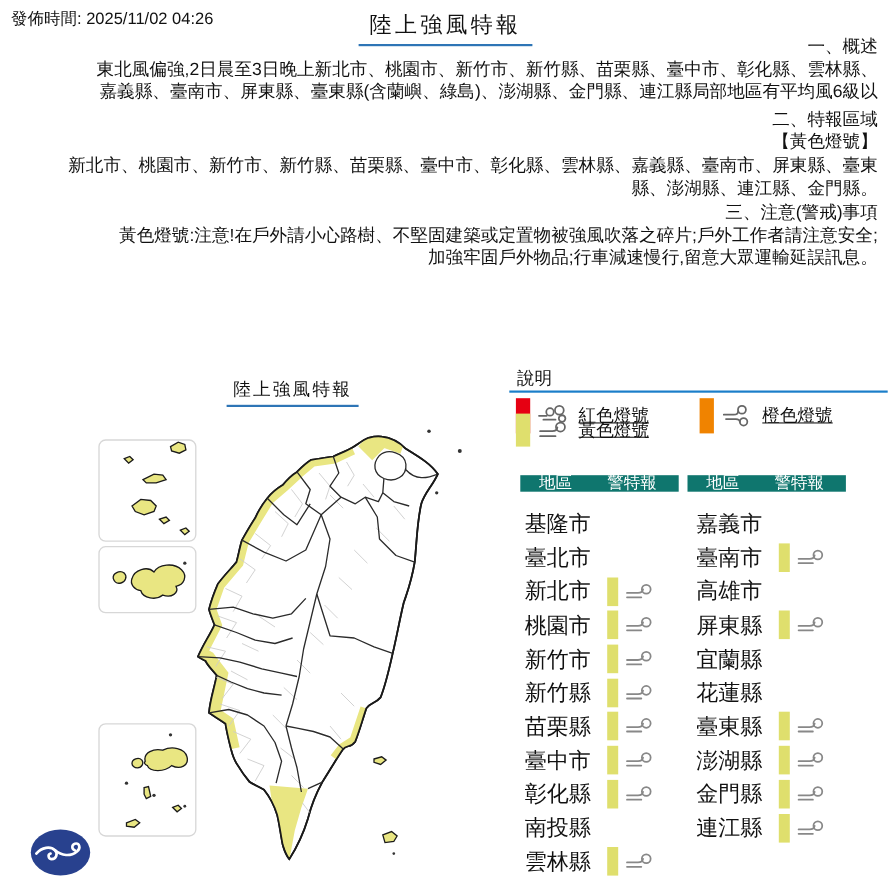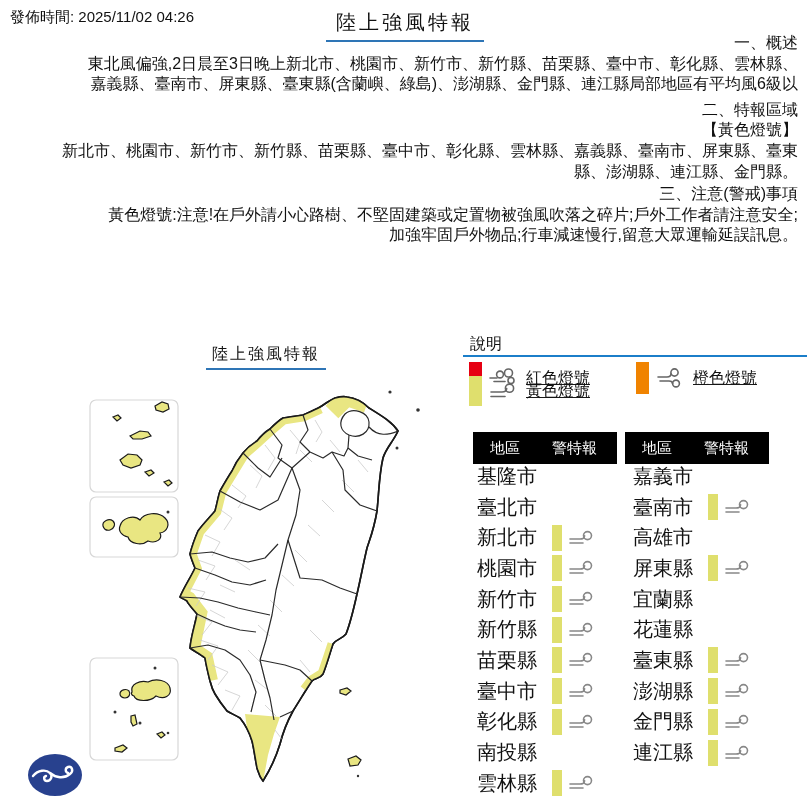--- a/index.html
+++ b/index.html
@@ -33,21 +33,21 @@
   .legend-item{display:flex;align-items:center;gap:6px;text-decoration:underline;}
   .chip{width:13px;height:32px;display:inline-block;}
   .chip.red{background:#e60012;}
   .chip.orange{background:#f08300;}
   .chip.yellow{background:#dfdf6d;height:30px;}
   .legend-label{font-size:16px;color:#111;margin-left:2px;}
   .wind-ic{flex:none;}
   .wind-ic path,.wind-ic circle{stroke:#666;stroke-width:1.6;fill:none;stroke-linecap:round;}
   
   .thead{
-    width:144px;height:32px;background:#000000;color:#fff;font-size:15px;
+    width:144px;height:15px;background:#0f766e;color:#fff;font-size:15px;
     display:flex;align-items:center;
   }
   .thead .c1{padding-left:17px;width:60px;}
   .thead .c2{padding-left:2px;}
   .rows{width:150px;}
   .trow{height:30.7px;display:flex;align-items:center;}
   .trow .area{width:75px;font-size:20px;color:#111;padding-left:4px;white-space:nowrap;}
   .trow .warn{display:flex;align-items:center;gap:5px;margin-left:0px;}
   .trow .bchip{width:10px;height:26px;background:#dfdf6d;display:inline-block;}
   .trow svg path, .trow svg circle{stroke:#888;stroke-width:1.6;fill:none;stroke-linecap:round;}

